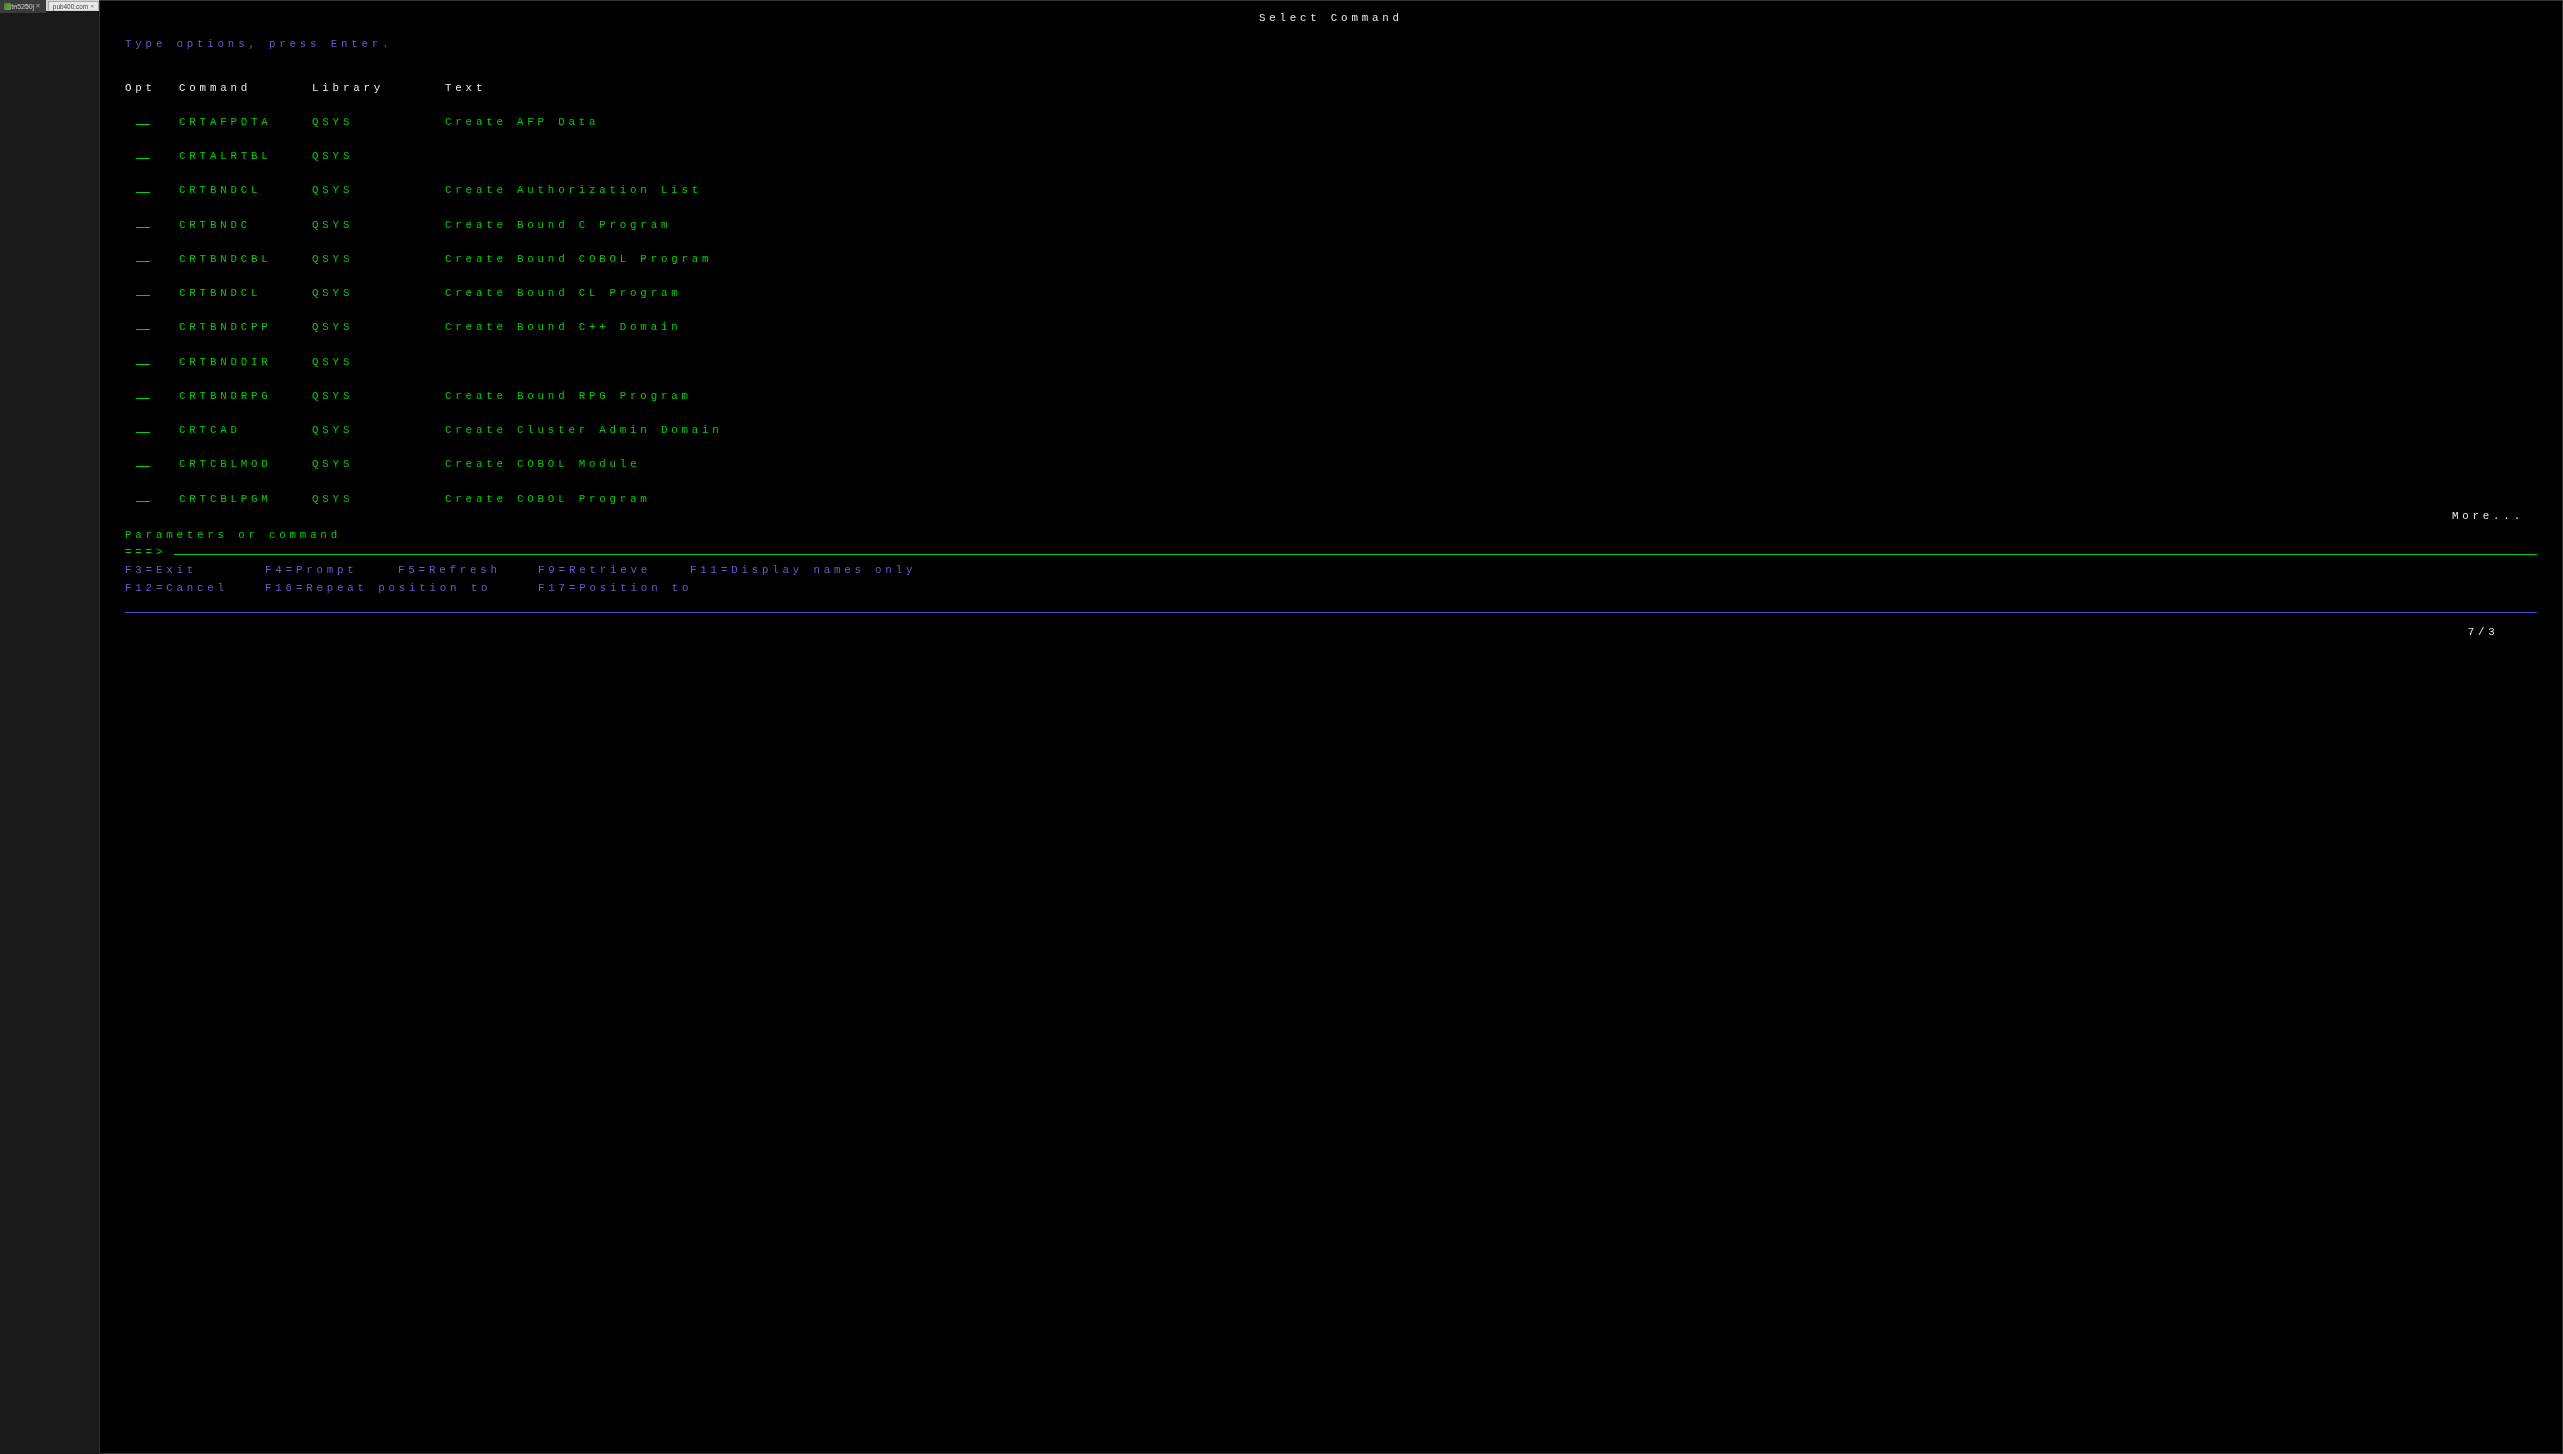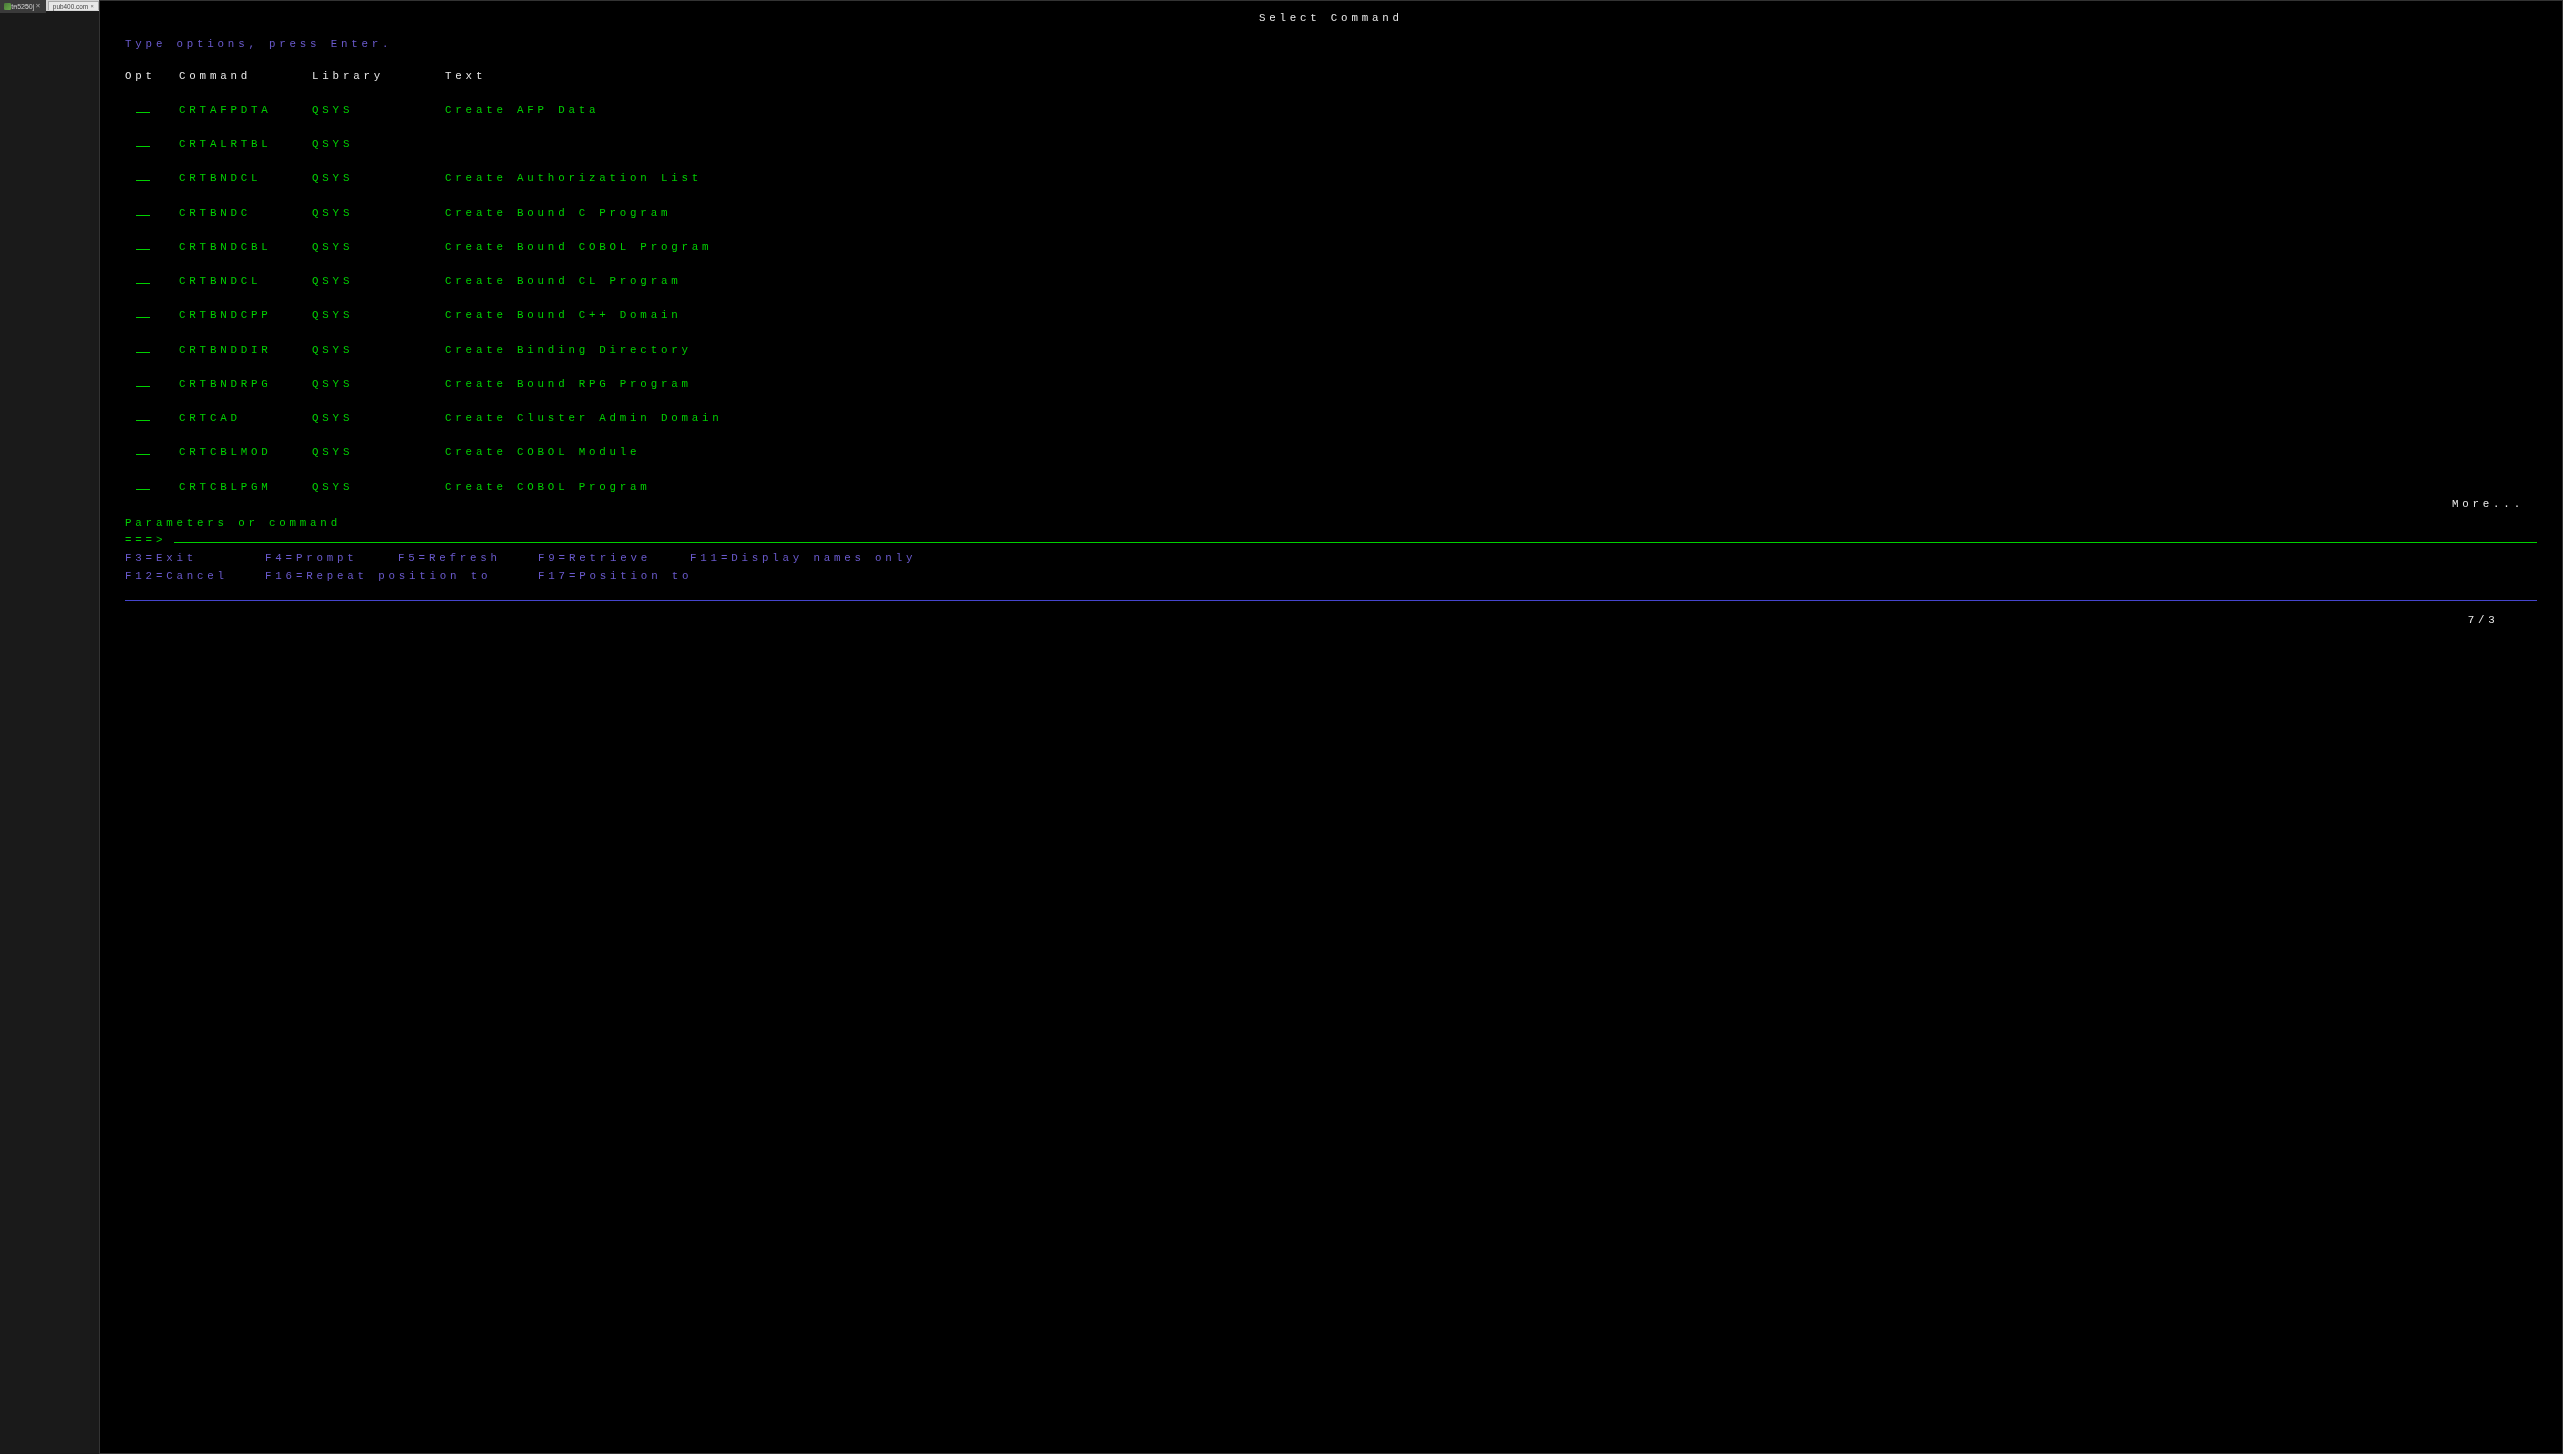--- a/index.html
+++ b/index.html
@@ -89,21 +89,21 @@
     }
     .instructions {
       color: #6a5acd;
       margin-top: 9px;
     }
     .instructions .indent {
       padding-left: 19px;
     }
     .headers {
       color: #e8e8e8;
-      margin-top: 14px;
+      margin-top: 26px;
       display: flex;
     }
     .col-opt { width: 54px; }
     .col-cmd { width: 133px; }
     .col-lib { width: 133px; }
     .col-text { flex: 1; }
     .row {
       display: flex;
       color: #00d000;
       align-items: center;
@@ -243,21 +243,20 @@
         <div class="row">
           <div class="opt-input col-opt"><span class="opt-underline"></span></div>
           <div class="col-cmd">CRTBNDCPP</div>
           <div class="col-lib">QSYS</div>
           <div class="col-text">Create Bound C++ Domain</div>
         </div>
         <div class="row">
           <div class="opt-input col-opt"><span class="opt-underline"></span></div>
           <div class="col-cmd">CRTBNDDIR</div>
           <div class="col-lib">QSYS</div>
-          <div class="col-text">Create Binding Directory</div>
         </div>
         <div class="row">
           <div class="opt-input col-opt"><span class="opt-underline"></span></div>
           <div class="col-cmd">CRTBNDRPG</div>
           <div class="col-lib">QSYS</div>
           <div class="col-text">Create Bound RPG Program</div>
         </div>
         <div class="row">
           <div class="opt-input col-opt"><span class="opt-underline"></span></div>
           <div class="col-cmd">CRTCAD</div>

